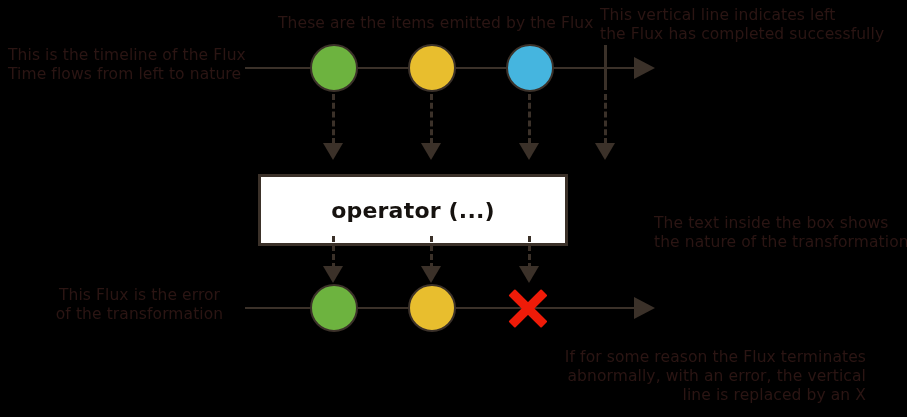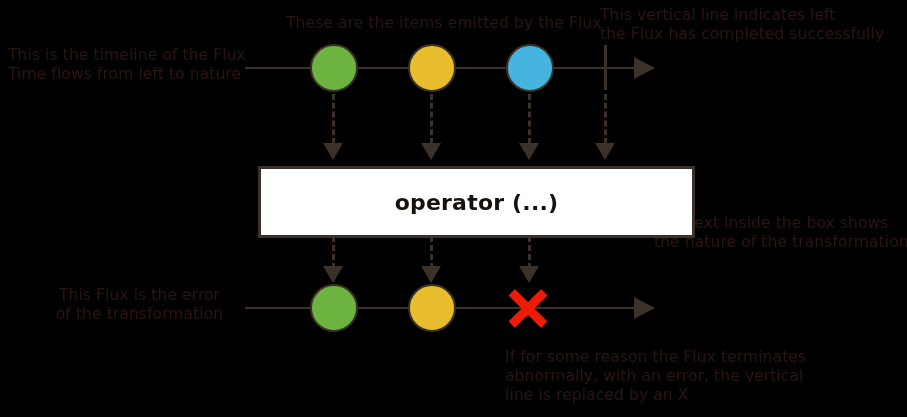--- a/index.html
+++ b/index.html
@@ -103,33 +103,33 @@
   .err-x span.b { transform: rotate(-45deg); }
 </style>
 </head>
 <body>
 
 <div id="stage">
 
   <div class="annot center" style="left:8px; top:46px; width:226px;">This is the timeline of the Flux
 Time flows from left to nature</div>
 
-  <div class="annot center" style="left:286px; top:14px; width:300px;">These are the items emitted by the Flux</div>
+  <div class="annot center" style="left:278px; top:14px; width:300px;">These are the items emitted by the Flux</div>
 
   <div class="annot left" style="left:600px; top:6px; width:300px;">This vertical line indicates left
 the Flux has completed successfully</div>
 
 
   <div class="annot left" style="left:654px; top:214px; width:250px;">The text inside the box shows
 the nature of the transformation</div>
 
   <div class="annot center" style="left:52px; top:286px; width:175px;">This Flux is the error
 of the transformation</div>
 
-  <div class="annot left" style="left:505px; top:348px; width:330px;">If for some reason the Flux terminates
+  <div class="annot left" style="left:536px; top:348px; width:330px;text-align:right;">If for some reason the Flux terminates
 abnormally, with an error, the vertical
 line is replaced by an X</div>
 
   <div class="tl-line" style="left:245px; top:67px; width:392px;"></div>
   <div class="tl-arrow" style="left:634px; top:57px;"></div>
   <div class="complete-bar" style="left:604px; top:45px; height:45px;"></div>
 
   <div class="marble" style="left:310px; top:44px; width:48px; height:48px; background:#6DB33F;"></div>
   <div class="marble" style="left:408px; top:44px; width:48px; height:48px; background:#E8BE2E;"></div>
   <div class="marble" style="left:506px; top:44px; width:48px; height:48px; background:#45B5DF;"></div>
@@ -139,21 +139,21 @@
 
   <div class="dot-line" style="left:430px; top:94px; height:50px;"></div>
   <div class="dot-head" style="left:421px; top:143px;"></div>
 
   <div class="dot-line" style="left:528px; top:94px; height:50px;"></div>
   <div class="dot-head" style="left:519px; top:143px;"></div>
 
   <div class="dot-line" style="left:604px; top:94px; height:50px;"></div>
   <div class="dot-head" style="left:595px; top:143px;"></div>
 
-  <div class="op-box" style="left:258px; top:166px; width:437px; height:72px;">
+  <div class="op-box" style="left:258px; top:174px; width:310px; height:72px;">
     <span class="op-label">operator (...)</span>
   </div>
 
   <div class="dot-line" style="left:332px; top:236px; height:33px;"></div>
   <div class="dot-head" style="left:323px; top:266px;"></div>
 
   <div class="dot-line" style="left:430px; top:236px; height:33px;"></div>
   <div class="dot-head" style="left:421px; top:266px;"></div>
 
   <div class="dot-line" style="left:528px; top:236px; height:33px;"></div>

